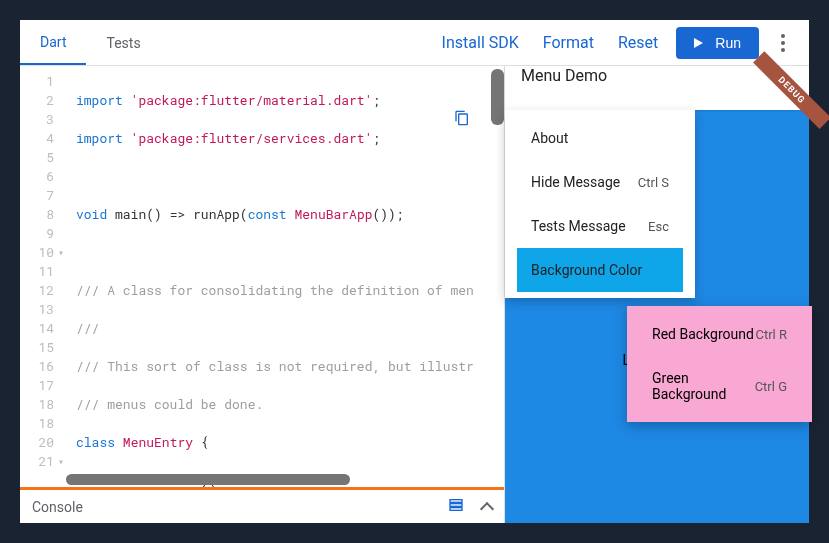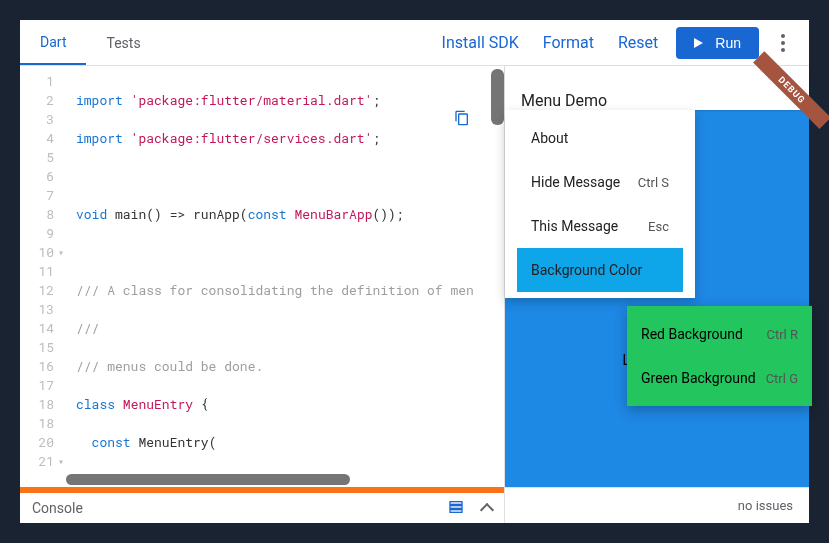--- a/index.html
+++ b/index.html
@@ -149,21 +149,21 @@
     position: absolute;
     bottom: 2px;
     left: 4px;
     width: 284px;
     height: 11px;
     background: #757575;
     border-radius: 6px;
   }
   .console-bar {
     height: 36px;
-    border-top: 6px solid #f97316;
+    border-top: 3px solid #f97316;
     display: flex;
     align-items: center;
     padding: 0 12px;
     color: #5f6368;
   }
   .console-bar .ctitle { flex: 1; }
   .console-bar .cicon { margin-left: 14px; cursor: pointer; color: #1967d2; }
   .chevron-up {
     width: 10px; height: 10px;
     border-left: 2px solid #5f6368;
@@ -178,21 +178,21 @@
     position: relative;
     background: #1e88e5;
     display: flex;
     flex-direction: column;
   }
   .appbar {
     background: #fff;
     color: #222;
     height: 44px;
     display: flex;
-    align-items: flex-end;
+    align-items: flex-start;
     padding: 0 16px;
     font-size: 16px;
     box-shadow: 0 1px 2px rgba(0,0,0,.14);
     z-index: 1;
   }
   .menu-popup {
     position: absolute;
     top: 44px;
     left: 0;
     width: 190px;
@@ -210,24 +210,24 @@
     cursor: pointer;
   }
   .menu-item .mlabel { flex: 1; }
   .menu-item .mshort { color: #555; font-size: 13px; }
   .menu-item.hover { background: #0ea5e9; }
   .submenu {
     position: absolute;
     top: 240px;
     left: 122px;
     width: 185px;
-    background: #22c55e;
+    background: #f9a8d4;
     box-shadow: 0 4px 12px rgba(0,0,0,.28);
     z-index: 4;
-    padding: 6px 0;
+    padding: 6px 11px;
   }
   .preview-text {
     position: absolute;
     top: 286px;
     left: 0; right: 0;
     text-align: center;
     color: #000;
     font-size: 14px;
   }
   .debug-banner {
@@ -312,20 +312,21 @@
           <div class="lno fold">21</div>
         </div>
         <div class="code">
 <span class="ln"><span class="kw">import</span> <span class="str">'package:flutter/material.dart'</span>;</span>
 <span class="ln"><span class="kw">import</span> <span class="str">'package:flutter/services.dart'</span>;</span>
 <span class="ln"></span>
 <span class="ln"><span class="kw">void</span><span> main() =&gt; runApp(</span><span class="kw">const</span> <span class="type">MenuBarApp</span><span>());</span></span>
 <span class="ln"></span>
 <span class="ln cmt">/// A class for consolidating the definition of men</span>
 <span class="ln cmt">///</span>
+<span class="ln cmt">/// This sort of class is not required, but illustr</span>
 <span class="ln cmt">/// menus could be done.</span>
 <span class="ln"><span class="kw">class</span><span> </span><span class="type">MenuEntry</span><span> {</span></span>
 <span class="ln"><span>  </span><span class="kw">const</span><span> MenuEntry(</span></span>
 
 
 
 
 
 
 
@@ -363,21 +364,21 @@
 
       <div class="menu-popup">
         <div class="menu-item">
           <span class="mlabel">About</span>
         </div>
         <div class="menu-item">
           <span class="mlabel">Hide Message</span>
           <span class="mshort">Ctrl S</span>
         </div>
         <div class="menu-item">
-          <span class="mlabel">This Message</span>
+          <span class="mlabel">Tests Message</span>
           <span class="mshort">Esc</span>
         </div>
         <div class="menu-item hover">
           <span class="mlabel">Background Color</span>
           <span class="chevron-r"></span>
         </div>
       </div>
 
       <div class="submenu">
         <div class="menu-item">
@@ -385,18 +386,15 @@
           <span class="mshort">Ctrl R</span>
         </div>
         <div class="menu-item">
           <span class="mlabel">Green Background</span>
           <span class="mshort">Ctrl G</span>
         </div>
       </div>
 
       <div class="preview-text">Last Select</div>
 
-      <div class="no-issues-bar">
-        <span>no issues</span>
-      </div>
     </div>
   </div>
 </div>
 
 </body></html>

